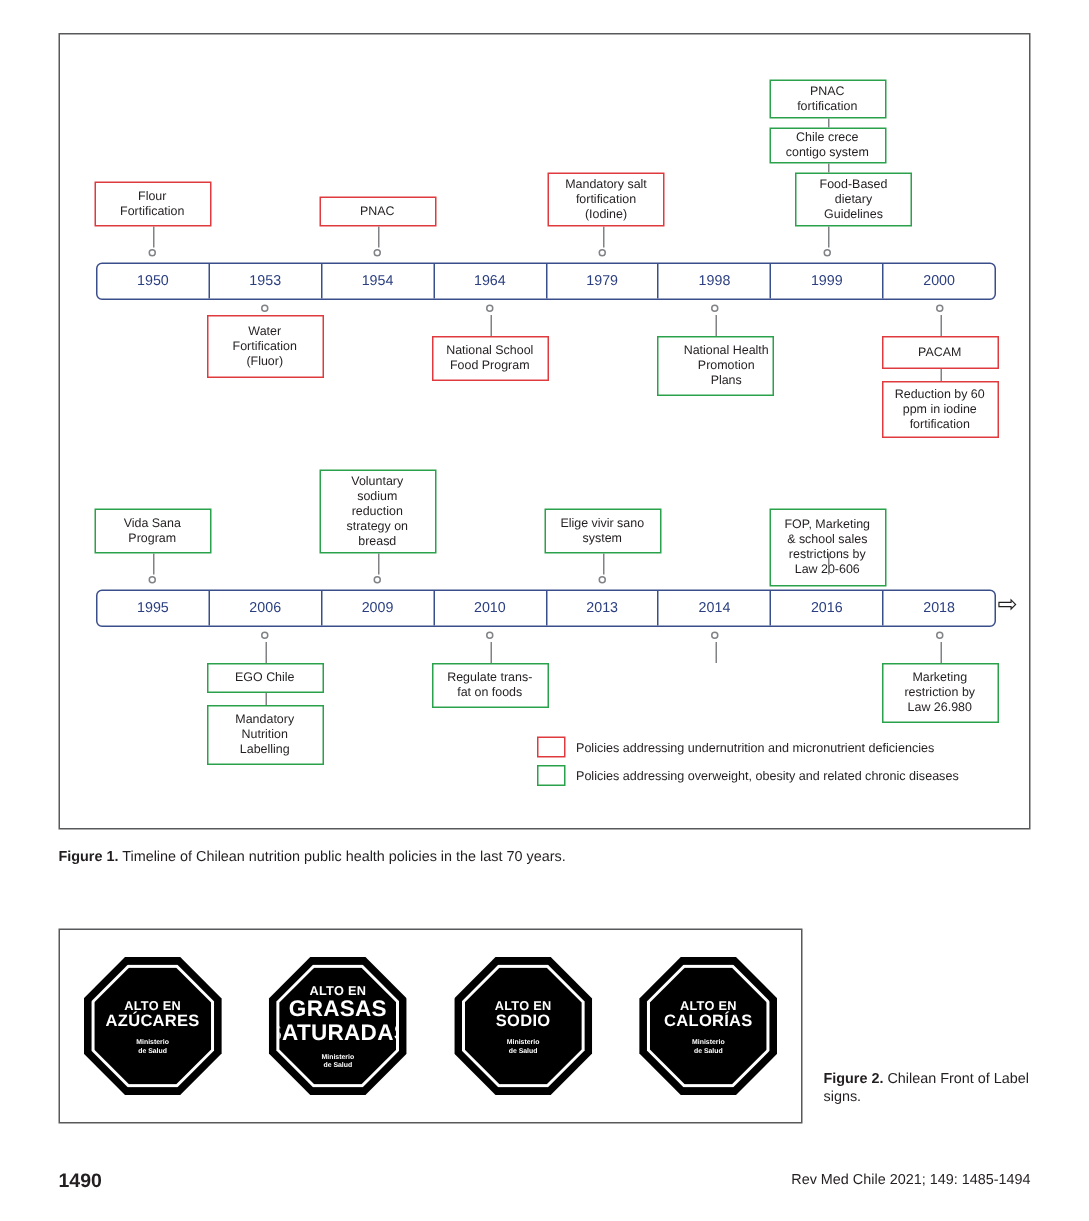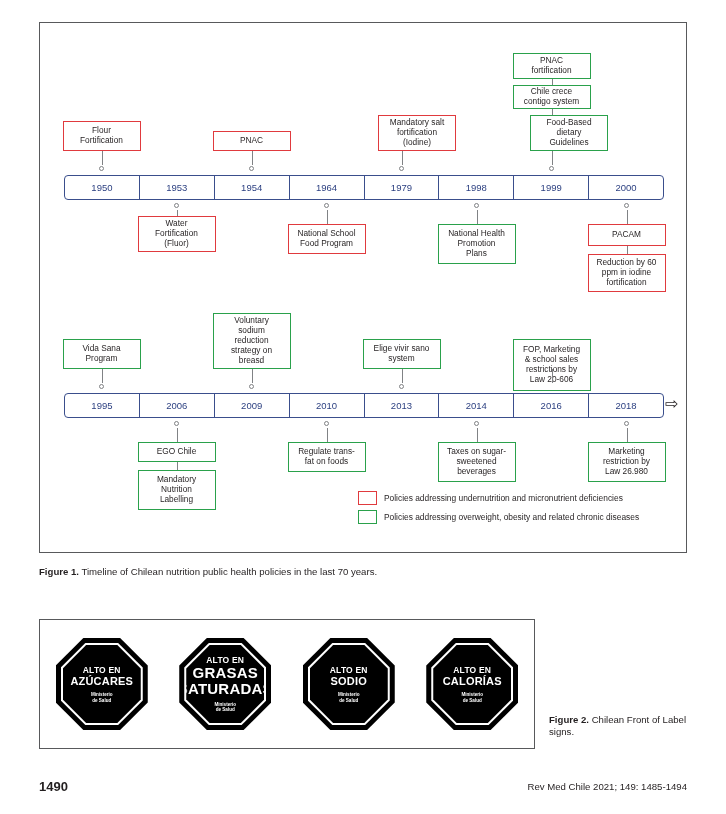--- a/index.html
+++ b/index.html
@@ -222,21 +222,21 @@
         <span style="white-space: pre-line;">Flour
 Fortification</span>
       </div>
       <div class="conn" style="left: 61.5px; top: 128px; height: 14px;"></div>
       <div class="dot" style="left: 208.5px; top: 143px;"></div>
       <div class="node" style="left: 172.5px; top: 108px; width: 78px; height: 20px;">
         <span style="white-space: pre-line;">PNAC</span>
       </div>
       <div class="conn" style="left: 211.5px; top: 128px; height: 14px;"></div>
       <div class="dot" style="left: 358.5px; top: 143px;"></div>
-      <div class="node" style="left: 338px; top: 92px; width: 78px; height: 36px;">
+      <div class="node" style="left: 325px; top: 92px; width: 78px; height: 36px;">
         <span style="white-space: pre-line;">Mandatory salt
 fortification
 (Iodine)</span>
       </div>
       <div class="conn" style="left: 361.5px; top: 128px; height: 14px;"></div>
       <div class="dot" style="left: 508.5px; top: 143px;"></div>
       <div class="node green" style="left: 490px; top: 92px; width: 78px; height: 36px;">
         <span style="white-space: pre-line;">Food-Based
 dietary
 Guidelines</span>
@@ -247,34 +247,34 @@
 contigo system</span>
       </div>
       <div class="conn" style="left: 511.5px; top: 86px; height: 6px;"></div>
       <div class="node green" style="left: 472.5px; top: 30px; width: 78px; height: 26px;">
         <span style="white-space: pre-line;">PNAC
 fortification</span>
       </div>
       <div class="conn" style="left: 511.5px; top: 56px; height: 6px;"></div>
       <div class="dot" style="left: 133.5px; top: 180px;"></div>
       <div class="conn" style="left: 136.5px; top: 187px; height: 14px;"></div>
-      <div class="node" style="left: 97.5px; top: 193px; width: 78px; height: 36px;">
+      <div class="node" style="left: 97.5px; top: 187px; width: 78px; height: 42px;">
         <span style="white-space: pre-line;">Water
 Fortification
 (Fluor)</span>
       </div>
       <div class="dot" style="left: 283.5px; top: 180px;"></div>
       <div class="conn" style="left: 286.5px; top: 187px; height: 14px;"></div>
       <div class="node" style="left: 247.5px; top: 201px; width: 78px; height: 30px;">
         <span style="white-space: pre-line;">National School
 Food Program</span>
       </div>
       <div class="dot" style="left: 433.5px; top: 180px;"></div>
       <div class="conn" style="left: 436.5px; top: 187px; height: 14px;"></div>
-      <div class="node green" style="left: 397.5px; top: 201px; width: 78px; height: 40px;">
+      <div class="node green" style="left: 397.5px; top: 201px; width: 78px; height: 40px; justify-content: flex-end;">
         <span style="white-space: pre-line;">National Health
 Promotion
 Plans</span>
       </div>
       <div class="dot" style="left: 583.5px; top: 180px;"></div>
       <div class="conn" style="left: 586.5px; top: 187px; height: 14px;"></div>
       <div class="node" style="left: 547.5px; top: 201px; width: 78px; height: 22px;">
         <span style="white-space: pre-line;">PACAM</span>
       </div>
       <div class="conn" style="left: 586.5px; top: 223px; height: 8px;"></div>
@@ -334,25 +334,20 @@
 Labelling</span>
       </div>
       <div class="dot" style="left: 283.5px; top: 398px;"></div>
       <div class="conn" style="left: 286.5px; top: 405px; height: 14px;"></div>
       <div class="node green" style="left: 247.5px; top: 419px; width: 78px; height: 30px;">
         <span style="white-space: pre-line;">Regulate trans-
 fat on foods</span>
       </div>
       <div class="dot" style="left: 433.5px; top: 398px;"></div>
       <div class="conn" style="left: 436.5px; top: 405px; height: 14px;"></div>
-      <div class="node green" style="left: 397.5px; top: 419px; width: 78px; height: 40px;">
-        <span style="white-space: pre-line;">Taxes on sugar-
-sweetened
-beverages</span>
-      </div>
       <div class="dot" style="left: 583.5px; top: 398px;"></div>
       <div class="conn" style="left: 586.5px; top: 405px; height: 14px;"></div>
       <div class="node green" style="left: 547.5px; top: 419px; width: 78px; height: 40px;">
         <span style="white-space: pre-line;">Marketing
 restriction by
 Law 26.980</span>
       </div>
       <div class="arrow-head" style="left: 625px; top: 373px;">⇨</div>
     </div>
 

